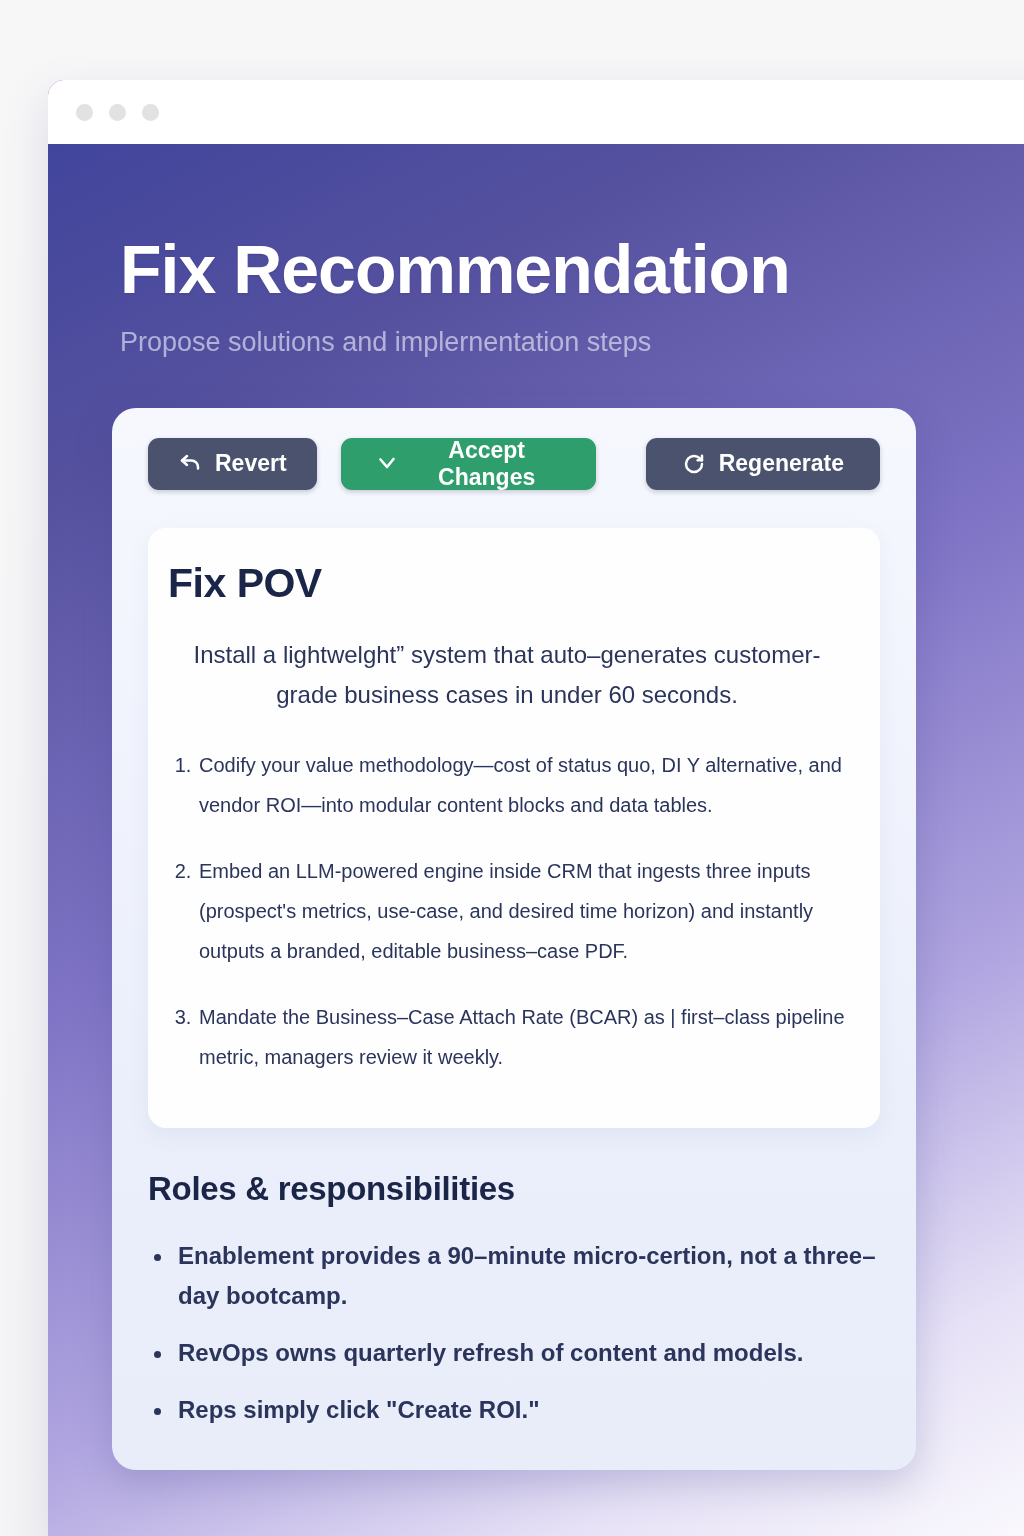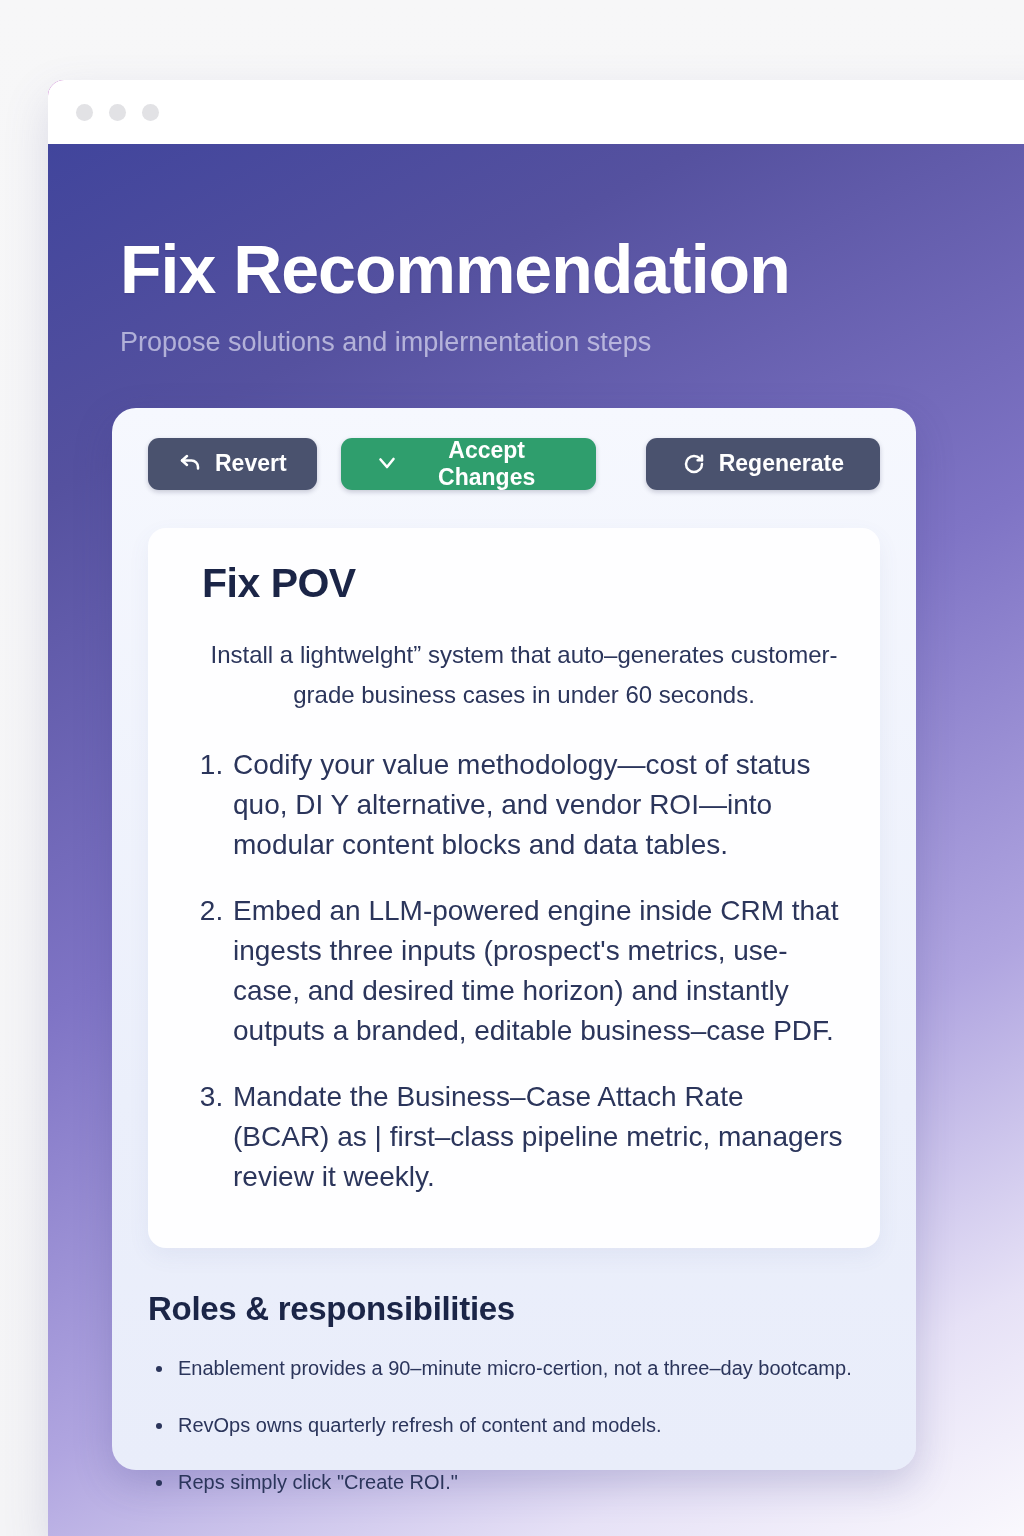--- a/index.html
+++ b/index.html
@@ -73,50 +73,50 @@
   .btn svg { display: block; }
   .btn-slate { background: #4a526e; }
   .btn-green { background: #2f9e6d; padding: 0 34px; }
   .btn-regenerate { margin-left: 26px; padding: 0 36px; }
 
   
   .card {
     margin-top: 38px;
     background: #fefeff;
     border-radius: 18px;
-    padding: 32px 34px 38px 54px;
+    padding: 32px 34px 38px 20px;
     box-shadow: 0 8px 22px rgba(90, 95, 160, 0.07);
   }
   .card-heading {
     font-size: 41px; font-weight: 800; letter-spacing: -0.5px;
     color: #1b2547;
   }
   .card-intro {
     margin-top: 28px;
     font-size: 24px; line-height: 40px; font-weight: 500;
     color: #2b355b;
     text-align: center;
   }
   .steps {
     margin-top: 30px; padding-left: 29px;
-    font-size: 28px; line-height: 40px; font-weight: 500;
+    font-size: 20px; line-height: 40px; font-weight: 500;
     color: #2b355b;
   }
   .steps li { margin-bottom: 26px; padding-left: 2px; }
   .steps li:last-child { margin-bottom: 13px; }
 
   
   .roles-heading {
     margin-top: 42px;
     font-size: 33px; font-weight: 800; letter-spacing: -0.3px;
     color: #1b2547;
   }
   .roles-list {
-    margin-top: 20px; padding-left: 27px;
-    font-size: 20px; line-height: 40px; font-weight: 400;
+    margin-top: 28px; padding-left: 27px;
+    font-size: 24px; line-height: 40px; font-weight: 700;
     color: #2b355b;
   }
   .roles-list li { margin-bottom: 17px; padding-left: 3px; }
 </style>
 </head>
 <body>
 
 <div class="stage">
   <div class="window">
 

